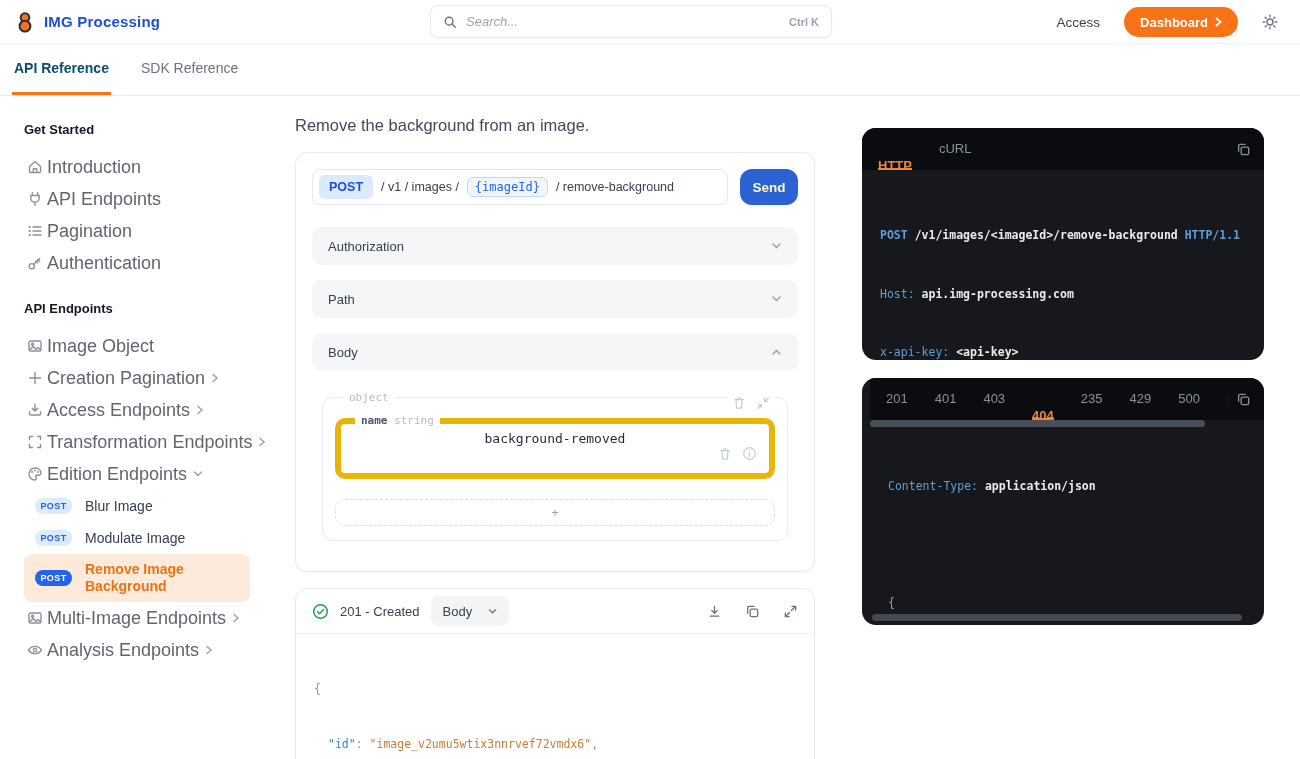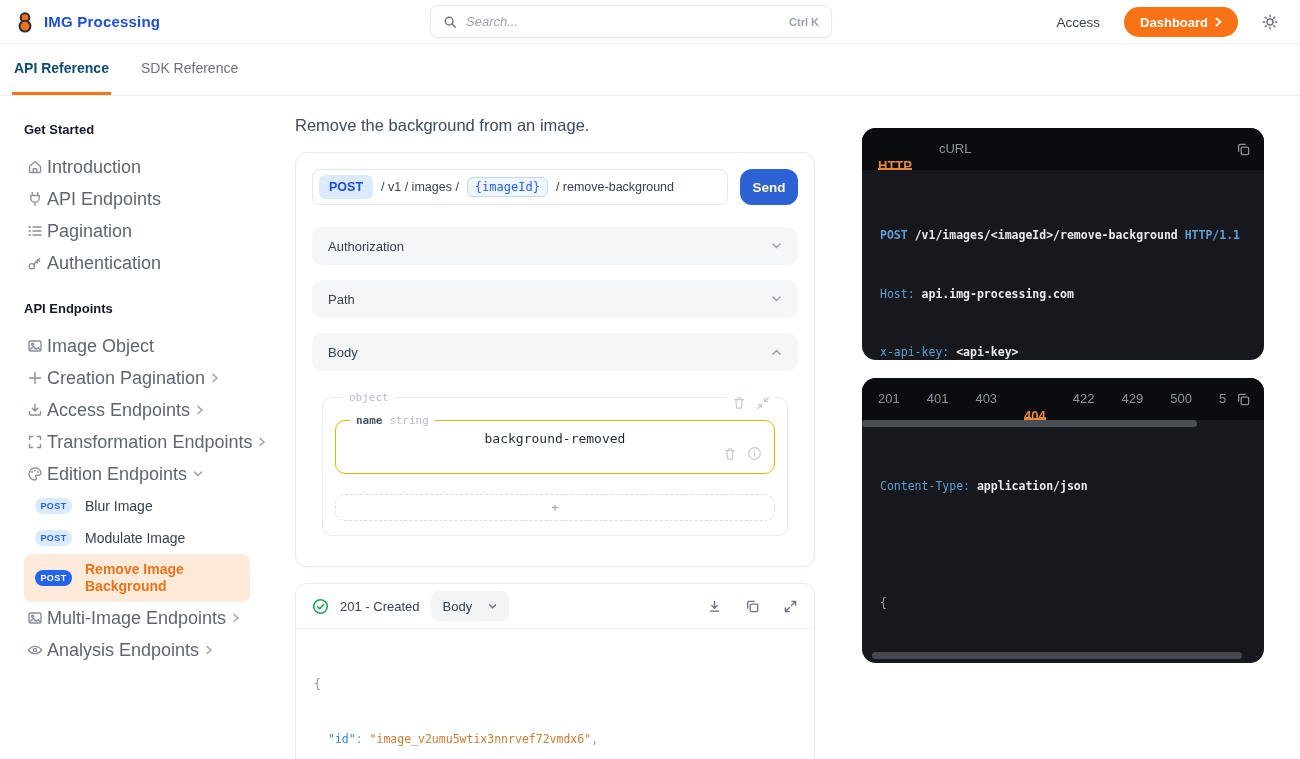--- a/index.html
+++ b/index.html
@@ -73,21 +73,21 @@
   .accordion.first { margin-top:22px; }
   .acc-label { font-size:13px; color:#374151; }
   .acc-chev { margin-left:auto; color:#9ca3af; }
 
   fieldset.obj-fs { border:1px solid #e9ebee; border-radius:10px; margin:20px 10px 14px 10px;
     padding:10px 12px 14px 12px; position:relative; }
   fieldset.obj-fs > legend { font-family:"DejaVu Sans Mono", monospace; font-size:11px;
     color:#b6bcc4; padding:0 6px; margin-left:8px; }
   .fs-icons { position:absolute; top:-8px; right:12px; display:flex; gap:10px;
     background:#fff; padding:0 5px; color:#c6cbd2; }
-  fieldset.field-fs { border:1px solid #eab308; border-radius:10px; padding:4px 12px 12px 12px; }
+  fieldset.field-fs { border:6px solid #eab308; border-radius:10px; padding:4px 12px 12px 12px; }
   fieldset.field-fs > legend { font-family:"DejaVu Sans Mono", monospace; font-size:11px; padding:0 6px; margin-left:2px; }
   .legend-name { color:#4b5563; font-weight:700; }
   .legend-type { color:#b6bcc4; }
   .field-row { display:flex; align-items:center;flex-direction:column; }
   .field-value { font-family:"DejaVu Sans Mono", monospace; font-size:13px; color:#1f2937; }
   .field-icons { margin-left:auto; display:flex; gap:10px; color:#c6cbd2; align-items:center; }
   .add-box { border:1px dashed #d9dce1; border-radius:10px; height:27px; margin-top:20px;
     display:flex; align-items:center; justify-content:center; color:#9aa2ad; font-size:13px; cursor:pointer; }
 
   
@@ -484,36 +484,36 @@
       
       
       
       
       
     </div>
   </div>
 
   <div class="block-gap"></div>
 
-  <div class="code-block" style="height:285px;">
+  <div class="code-block" style="height:247px;padding-left:8px;">
     <div class="code-head">
       <div class="code-tab">
           <span>201</span>
         </div>
       <div class="code-tab">
           <span>401</span>
         </div>
       <div class="code-tab">
           <span>403</span>
         </div>
       <div class="code-tab active">
           <span>404</span>
         </div>
       <div class="code-tab">
-          <span>422</span>
+          <span>235</span>
         </div>
       <div class="code-tab">
           <span>429</span>
         </div>
       <div class="code-tab">
           <span>500</span>
         </div>
       <div class="code-tab">
           <span>5</span>
         </div>

